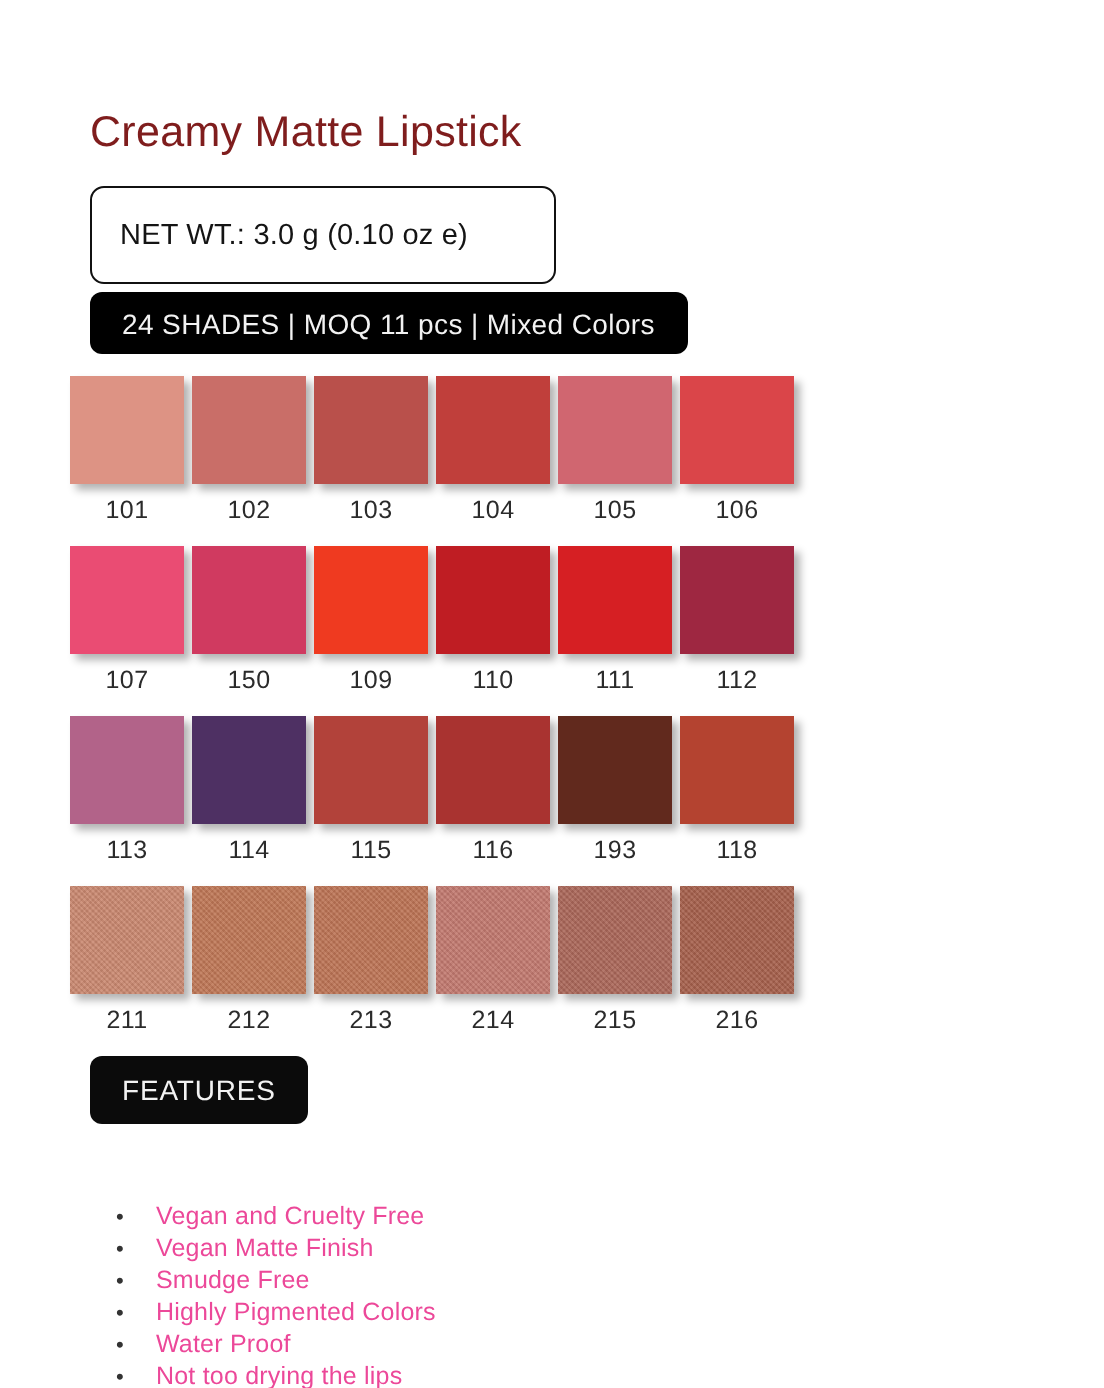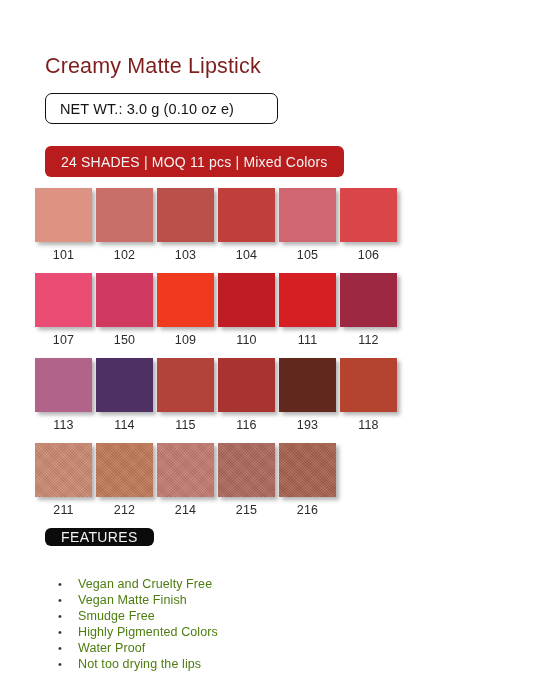--- a/index.html
+++ b/index.html
@@ -34,42 +34,42 @@
     color: #7f1d1d;
     white-space: nowrap;
   }
 
   
   .netwt-box {
     position: absolute;
     left: 45px;
     top: 93px;
     width: 233px;
-    height: 31px;
+    height: 49px;
     border: 1.4px solid #111111;
     border-radius: 7px;
     box-sizing: border-box;
     display: flex;
     align-items: center;
     padding-left: 14px;
   }
   .netwt-text {
     font-size: 14.5px;
     letter-spacing: 0.1px;
     color: #141414;
     white-space: nowrap;
   }
 
   
   .shades-banner {
     position: absolute;
     left: 45px;
     top: 146px;
     height: 31px;
-    background: #b91c1c;
+    background: #000000;
     border-radius: 6px;
     display: flex;
     align-items: center;
     padding: 0 16px;
     box-sizing: border-box;
   }
   .shades-banner-text {
     color: #f2f2f2;
     font-size: 14px;
     letter-spacing: 0.2px;
@@ -110,21 +110,21 @@
     color: #2b2b2b;
     letter-spacing: 0.2px;
     text-align: center;
   }
 
   
   .features-banner {
     position: absolute;
     left: 45px;
     top: 528px;
-    height: 18px;
+    height: 34px;
     background: #0b0b0b;
     border-radius: 6px;
     display: flex;
     align-items: center;
     padding: 0 16px;
     box-sizing: border-box;
   }
   .features-banner-text {
     color: #f2f2f2;
     font-size: 14px;
@@ -146,23 +146,24 @@
   }
   .feature-bullet {
     width: 20px;
     flex: 0 0 20px;
     color: #333333;
     font-size: 11px;
     line-height: 16px;
   }
   .feature-text {
     font-size: 12.5px;
-    color: #4d7c0f;
+    color: #ec4899;
     line-height: 16px;
     letter-spacing: 0.1px;
+    margin-top: 24px;
   }
 </style>
 </head>
 <body>
 
 <div class="sheet">
 
   <div class="product-title">Creamy Matte Lipstick</div>
 
   <div class="netwt-box">
@@ -255,20 +256,24 @@
       <div class="swatch-row">
         <div class="swatch-cell">
           <div class="swatch-chip textured" style="background-color: rgb(202, 136, 112);"></div>
           <div class="swatch-label">211</div>
         </div>
         <div class="swatch-cell">
           <div class="swatch-chip textured" style="background-color: rgb(191, 119, 86);"></div>
           <div class="swatch-label">212</div>
         </div>
         <div class="swatch-cell">
+          <div class="swatch-chip textured" style="background-color: rgb(189, 116, 85);"></div>
+          <div class="swatch-label">213</div>
+        </div>
+        <div class="swatch-cell">
           <div class="swatch-chip textured" style="background-color: rgb(194, 121, 111);"></div>
           <div class="swatch-label">214</div>
         </div>
         <div class="swatch-cell">
           <div class="swatch-chip textured" style="background-color: rgb(171, 103, 89);"></div>
           <div class="swatch-label">215</div>
         </div>
         <div class="swatch-cell">
           <div class="swatch-chip textured" style="background-color: rgb(166, 96, 76);"></div>
           <div class="swatch-label">216</div>

